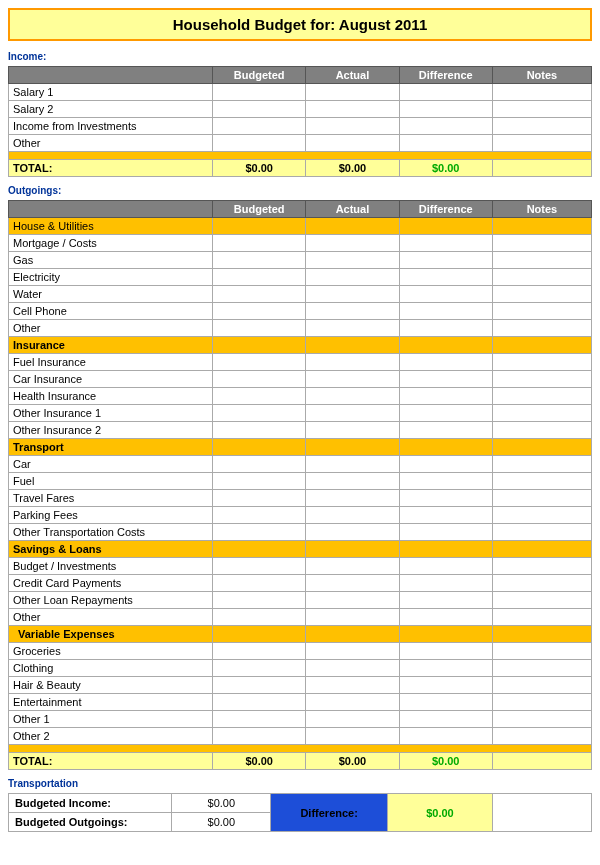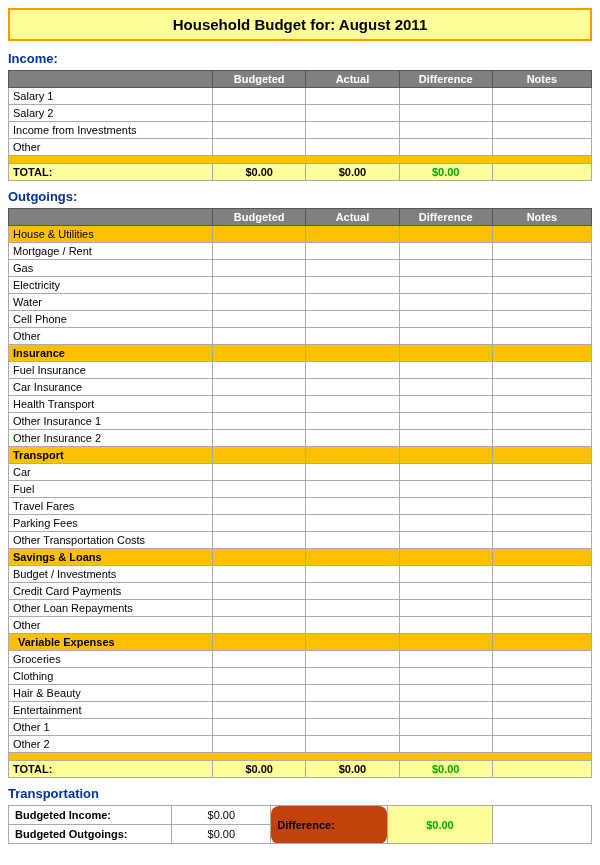--- a/index.html
+++ b/index.html
@@ -18,21 +18,21 @@
       text-align: center;
       font-size: 15px;
       font-weight: bold;
       padding: 6px 4px;
       margin-bottom: 10px;
     }
 
     .section-title {
       color: #003399;
       font-weight: bold;
-      font-size: 13px;
+      font-size: 10px;
       margin-bottom: 4px;
       margin-top: 8px;
     }
 
     table {
       width: 100%;
       border-collapse: collapse;
       margin-bottom: 6px;
     }
 
@@ -154,21 +154,21 @@
   </thead>
   <tbody id="outgoings-body">
   <tr>
     <td style="background:#ffc000; font-weight:normal; color:#000;">House &amp; Utilities</td>
     <td style="background:#ffc000;"></td>
     <td style="background:#ffc000;"></td>
     <td style="background:#ffc000;"></td>
     <td style="background:#ffc000;"></td>
   </tr>
       <tr>
-      <td>Mortgage / Rent</td>
+      <td>Mortgage / Costs</td>
       <td style="text-align:center;"></td>
       <td style="text-align:center;"></td>
       <td style="text-align:center;"></td>
       <td></td>
     </tr>
       <tr>
       <td>Gas</td>
       <td style="text-align:center;"></td>
       <td style="text-align:center;"></td>
       <td style="text-align:center;"></td>
@@ -217,21 +217,21 @@
       <td></td>
     </tr>
       <tr>
       <td>Car Insurance</td>
       <td style="text-align:center;"></td>
       <td style="text-align:center;"></td>
       <td style="text-align:center;"></td>
       <td></td>
     </tr>
       <tr>
-      <td>Health Transport</td>
+      <td>Health Insurance</td>
       <td style="text-align:center;"></td>
       <td style="text-align:center;"></td>
       <td style="text-align:center;"></td>
       <td></td>
     </tr>
       <tr>
       <td>Other Insurance 1</td>
       <td style="text-align:center;"></td>
       <td style="text-align:center;"></td>
       <td style="text-align:center;"></td>
@@ -390,21 +390,21 @@
     <col style="width:28%">
     <col style="width:17%">
     <col style="width:20%">
     <col style="width:18%">
     <col style="width:17%">
   </colgroup>
   <tbody>
     <tr>
       <td class="aff-label" style="border-right:1px solid #aaa;">Budgeted Income:</td>
       <td style="text-align:center;">$0.00</td>
-      <td rowspan="2" class="aff-diff-label" style="background:#c2410c; vertical-align:middle; text-align:left; font-weight:bold;border-radius:8px;">Difference:</td>
+      <td rowspan="2" class="aff-diff-label" style="background:#1d4ed8; vertical-align:middle; text-align:center; font-weight:bold;">Difference:</td>
       <td rowspan="2" class="aff-diff-val aff-yellow" style="vertical-align:middle; text-align:center; color:#00aa00; font-weight:bold;">$0.00</td>
       <td rowspan="2" style="border:1px solid #aaa;"></td>
     </tr>
     <tr>
       <td class="aff-label">Budgeted Outgoings:</td>
       <td style="text-align:center;">$0.00</td>
     </tr>
     <tr style="height:6px;">
       <td colspan="5" style="border:none; background:#fff; height:4px;"></td>
     </tr>

